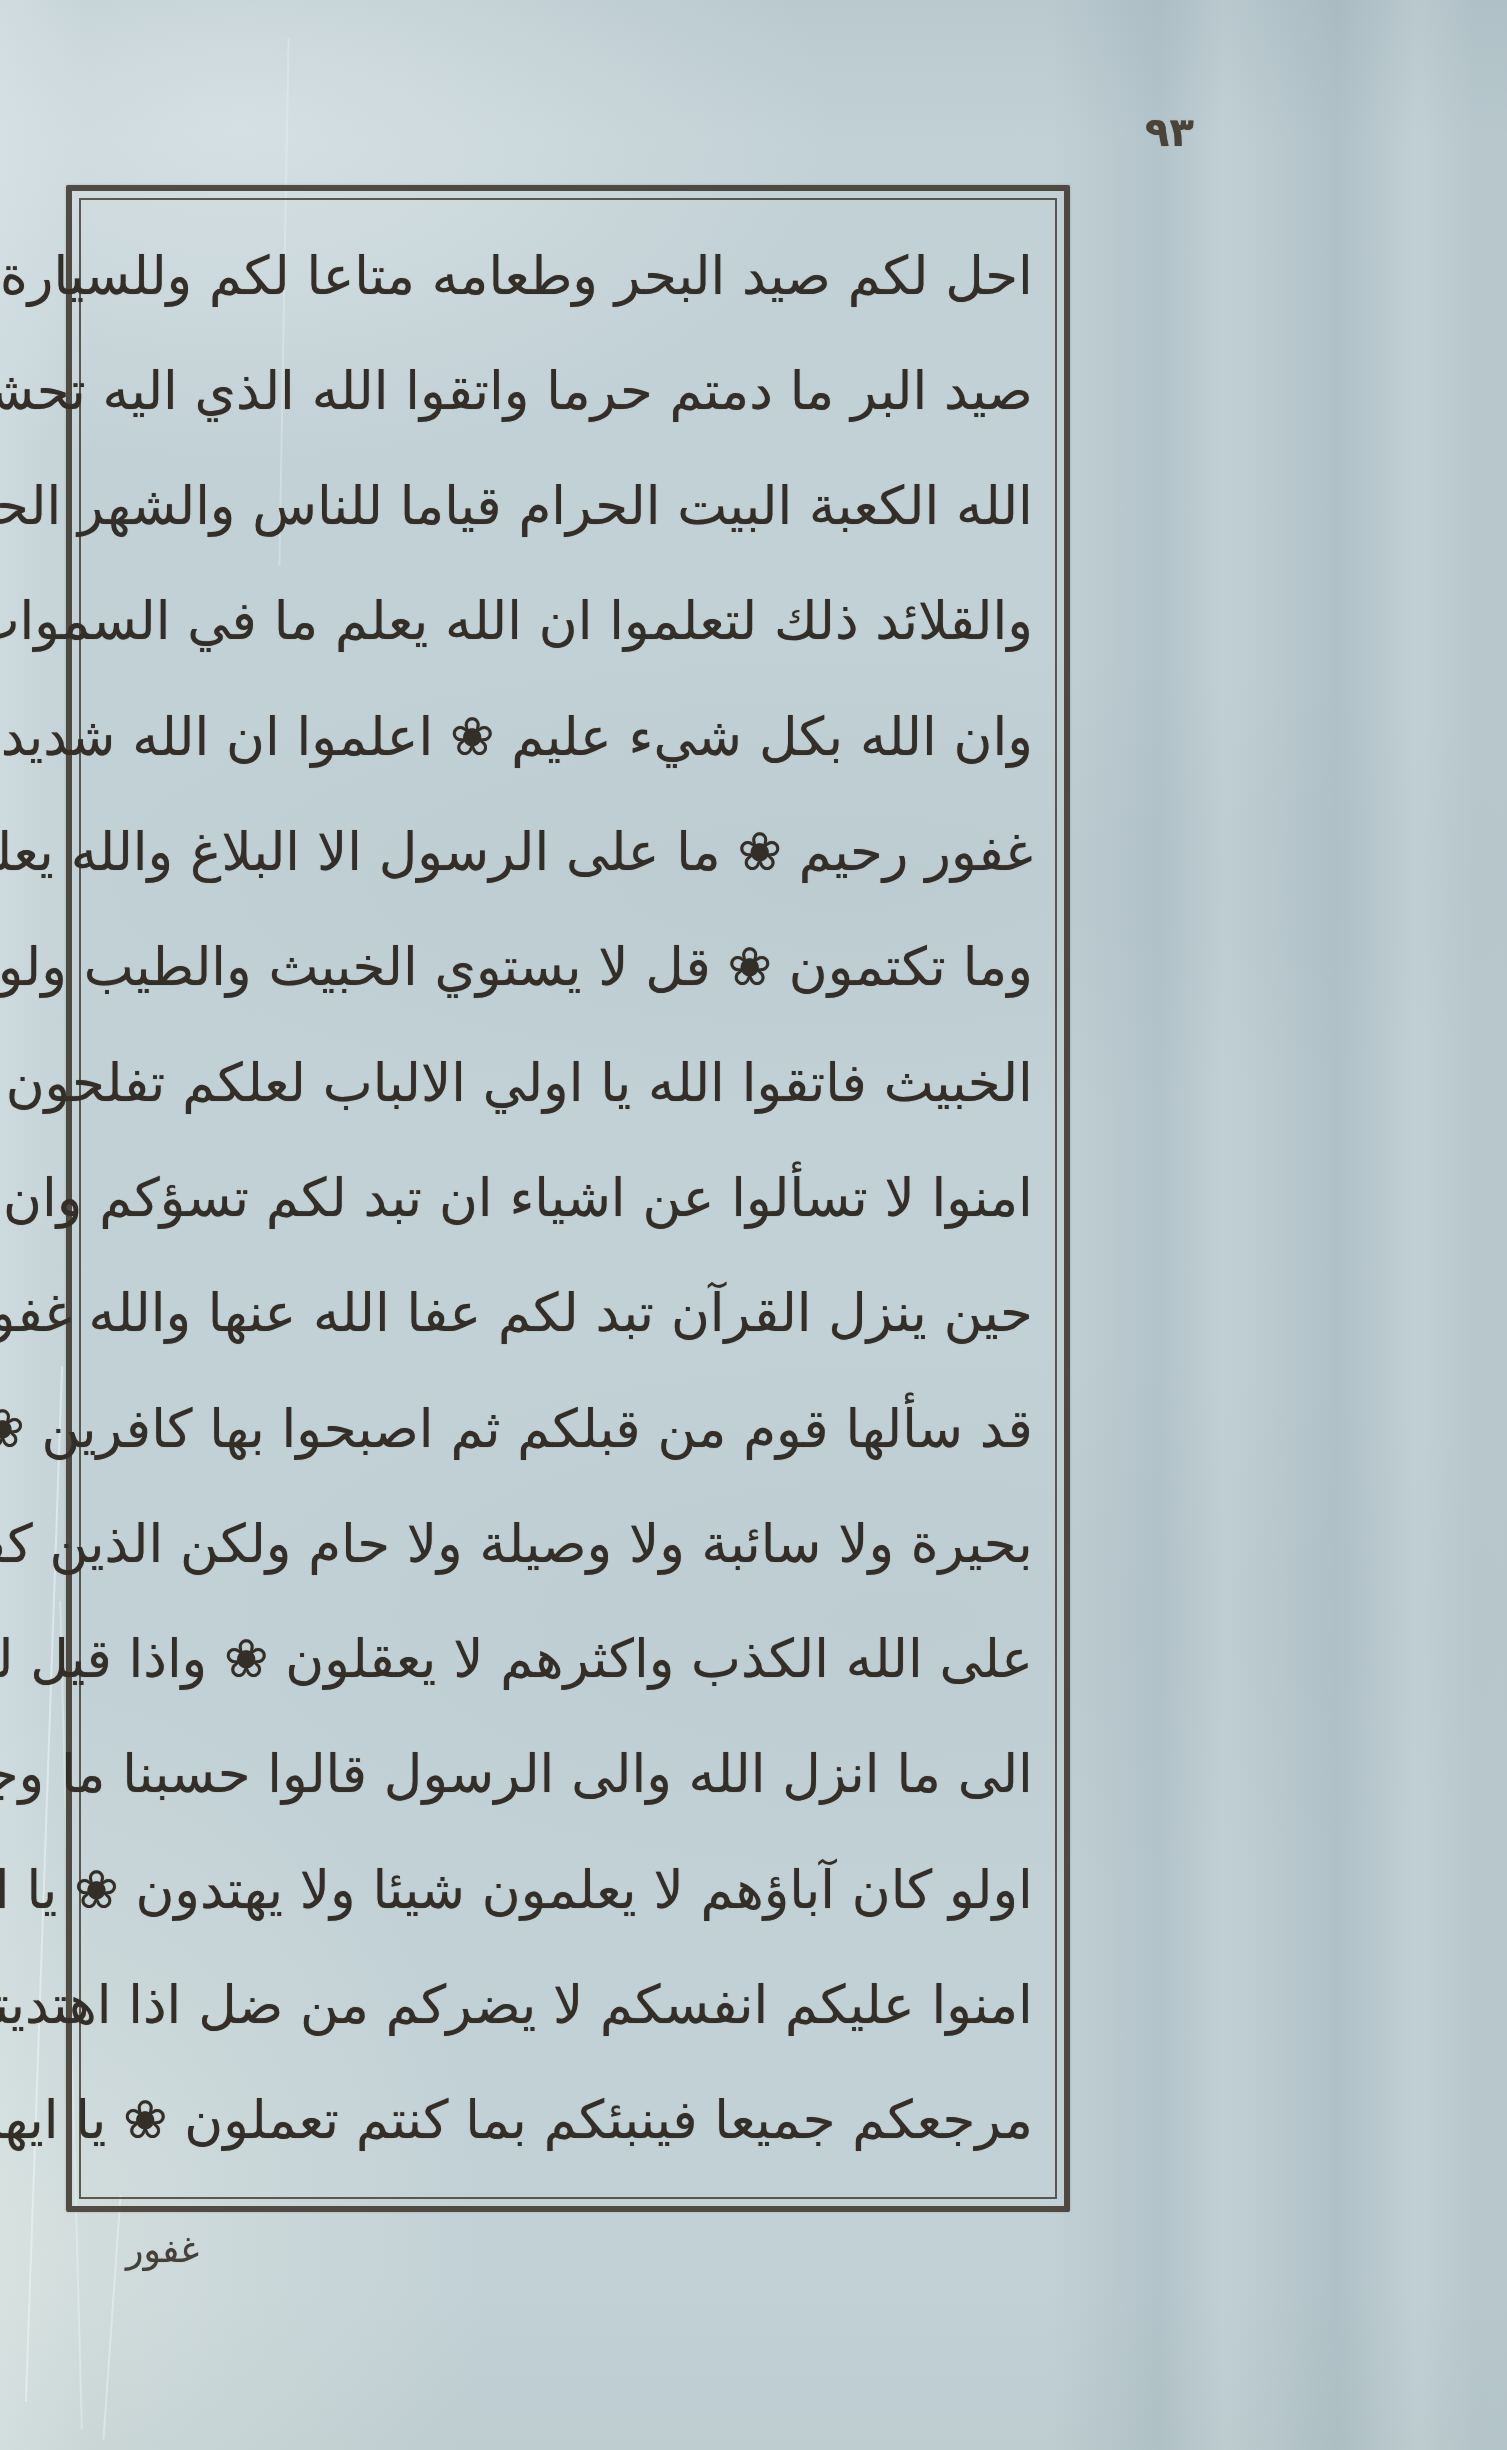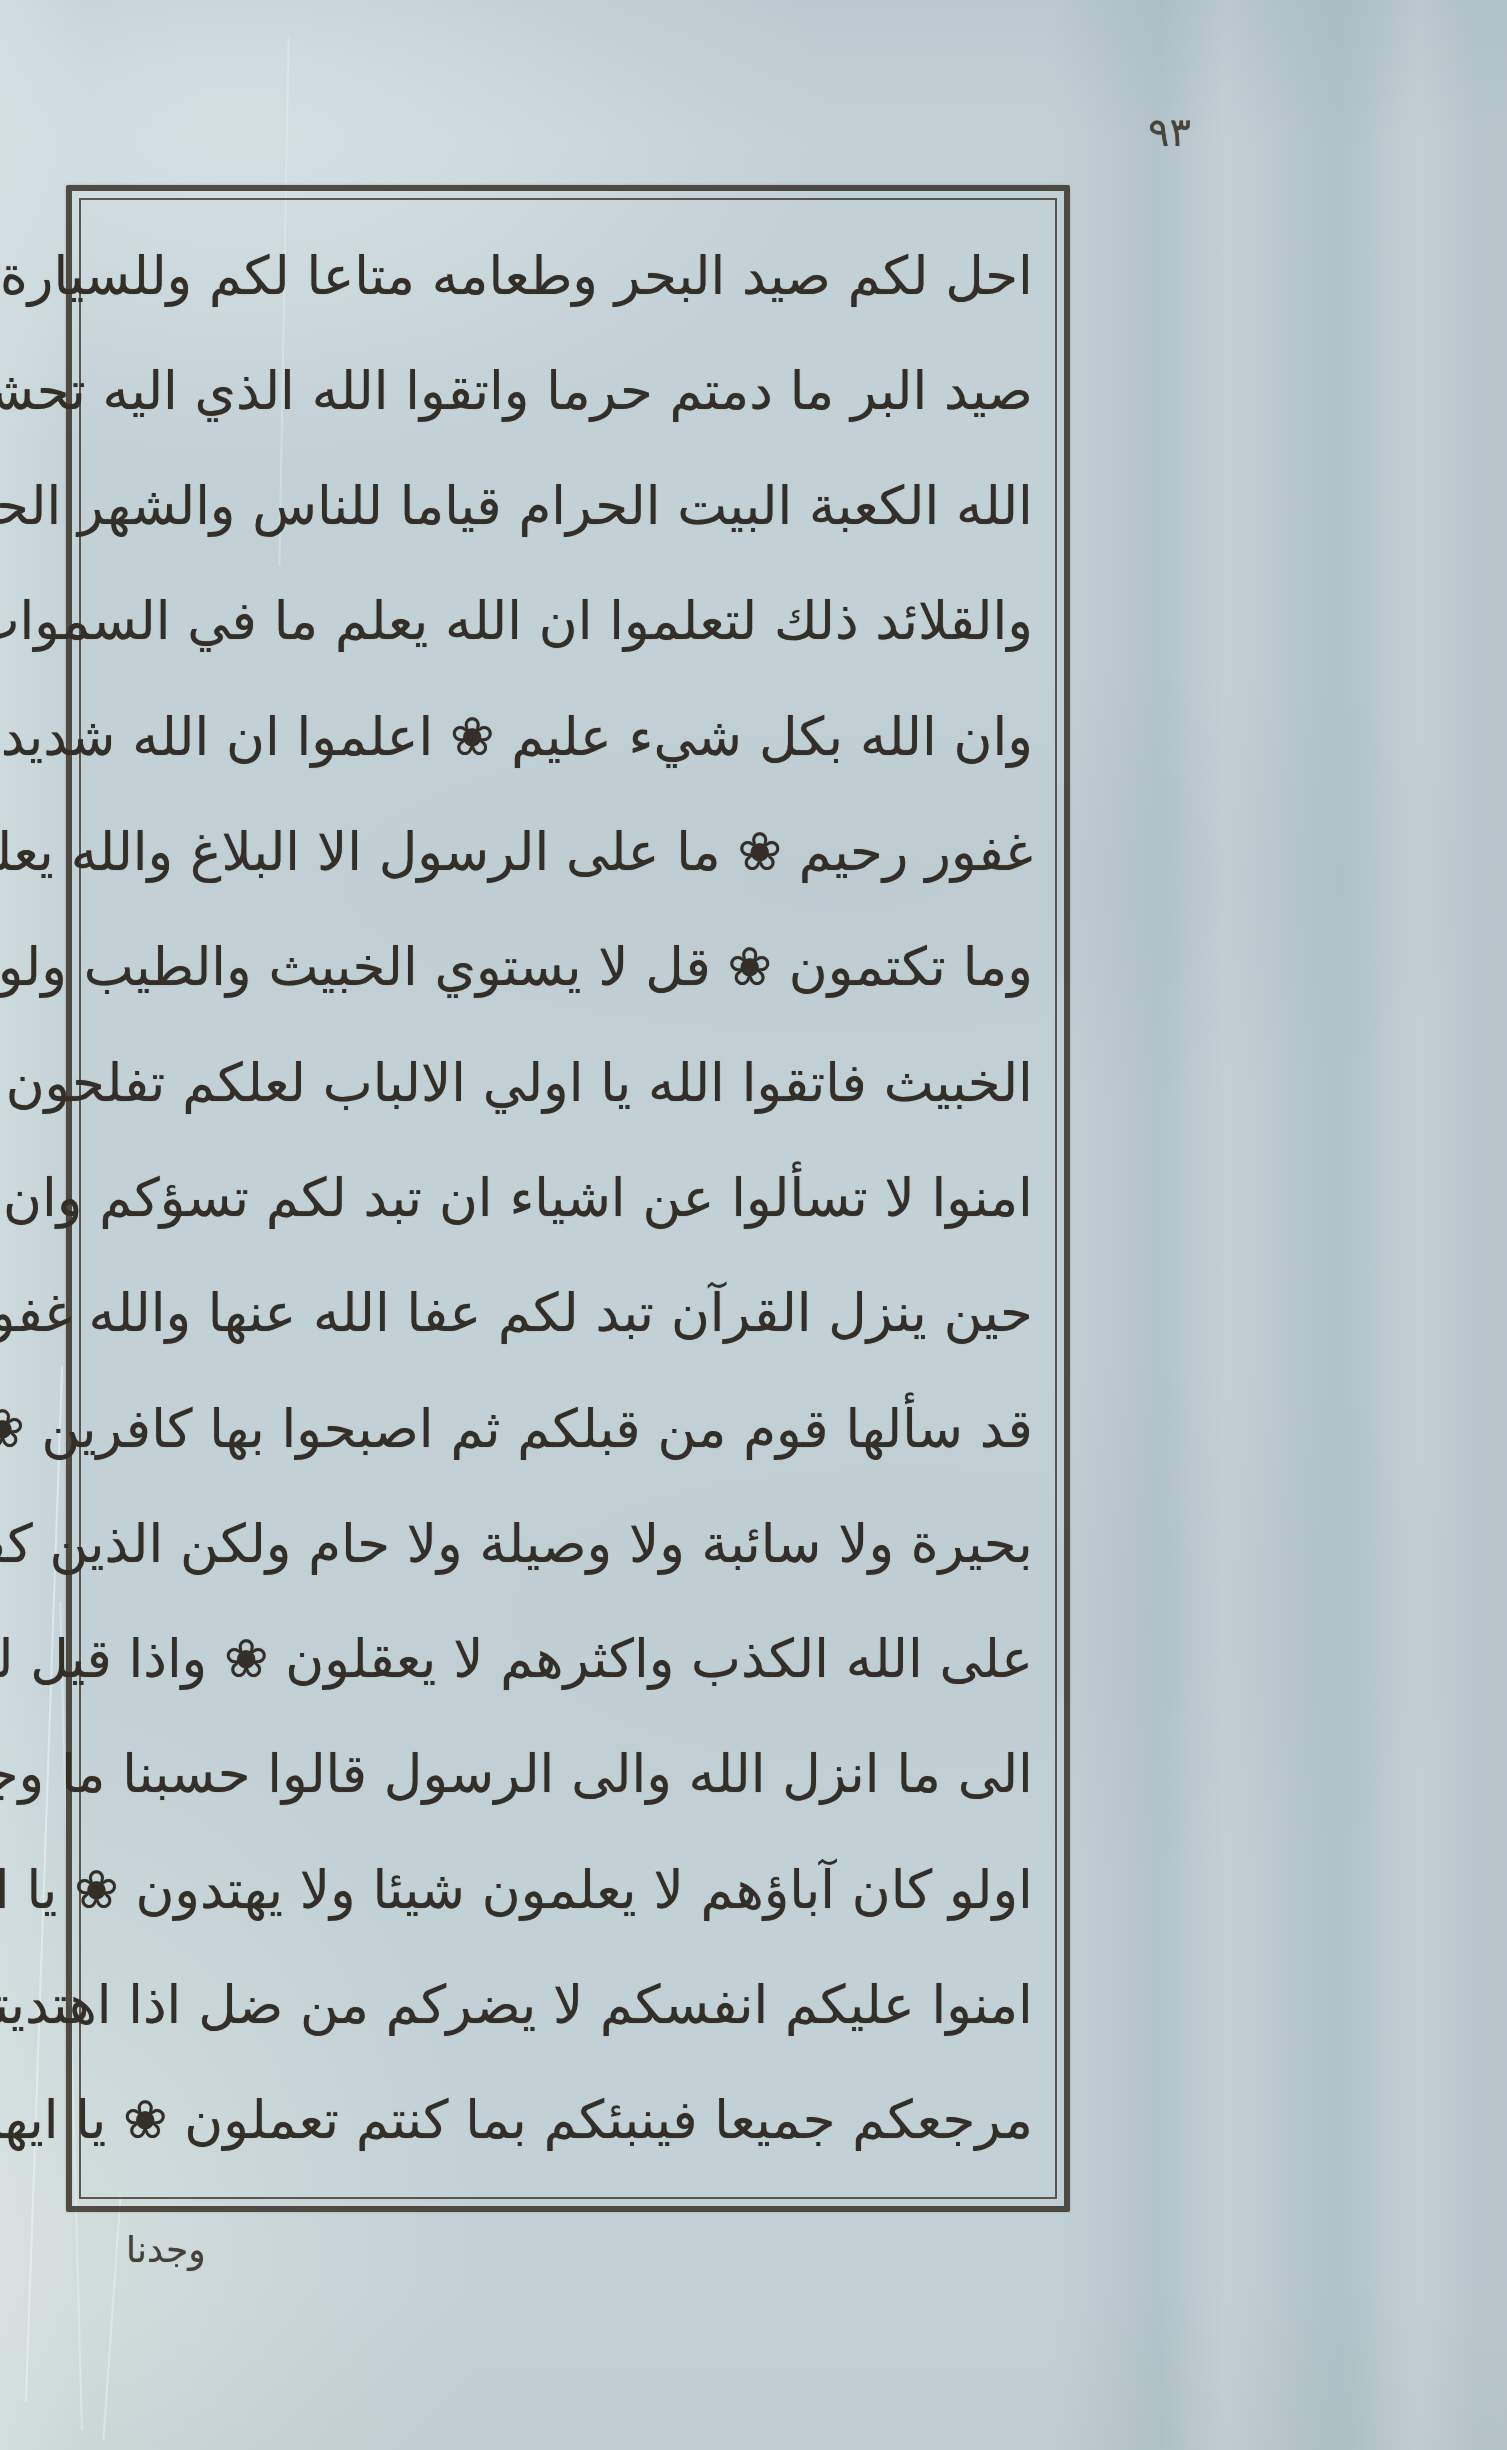--- a/index.html
+++ b/index.html
@@ -23,21 +23,21 @@
       linear-gradient(0deg, rgba(168,183,177,.16) 0px, rgba(168,183,177,0) 160px);
   }
   .crease{position:absolute;background:rgba(238,246,246,.55);pointer-events:none;}
   .crease.c1{left:43px;top:1366px;width:1.9px;height:1036px;transform:rotate(2deg);}
   .crease.c2{left:70px;top:1601px;width:1.9px;height:829px;transform:rotate(-1.5deg);opacity:.7;}
   .crease.c3{left:283px;top:38px;width:1.9px;height:528px;transform:rotate(1deg);opacity:.6;}
   .crease.c4{left:111px;top:2195px;width:1.9px;height:245px;transform:rotate(4deg);opacity:.8;}
 
   .page-number{
     position:absolute;left:1127px;top:109px;width:85px;
-    font-size:40px;font-weight:normal;color:#494338;text-align:center;
+    font-size:40px;font-weight:bold;color:#494338;text-align:center;
     text-shadow:0 0 0.9px rgba(60,54,44,.55);
   }
 
   .frame-outer{
     position:absolute;left:66px;top:185px;width:1004px;height:2027px;
     border:6.6px solid rgba(61,55,45,.88);border-radius:1.9px;
     box-shadow:0 0 1.9px rgba(61,55,45,.35);
     box-sizing:border-box;
   }
   .frame-inner{
@@ -93,16 +93,16 @@
         <div class="line">بحيرة ولا سائبة ولا وصيلة ولا حام ولكن الذين كفروا يفترون</div>
         <div class="line">على الله الكذب واكثرهم لا يعقلون ❀ واذا قيل لهم تعالوا</div>
         <div class="line">الى ما انزل الله والى الرسول قالوا حسبنا ما وجدنا عليه آباءنا</div>
         <div class="line">اولو كان آباؤهم لا يعلمون شيئا ولا يهتدون ❀ يا ايها الذين</div>
         <div class="line">امنوا عليكم انفسكم لا يضركم من ضل اذا اهتديتم الى الله</div>
         <div class="line">مرجعكم جميعا فينبئكم بما كنتم تعملون ❀ يا ايها الذين امنوا</div>
       </div>
     </div>
   </div>
 
-  <div class="catchword">وجدنا</div>
+  <div class="catchword">غفور</div>
 
 </div>
 
 
 </body></html>

